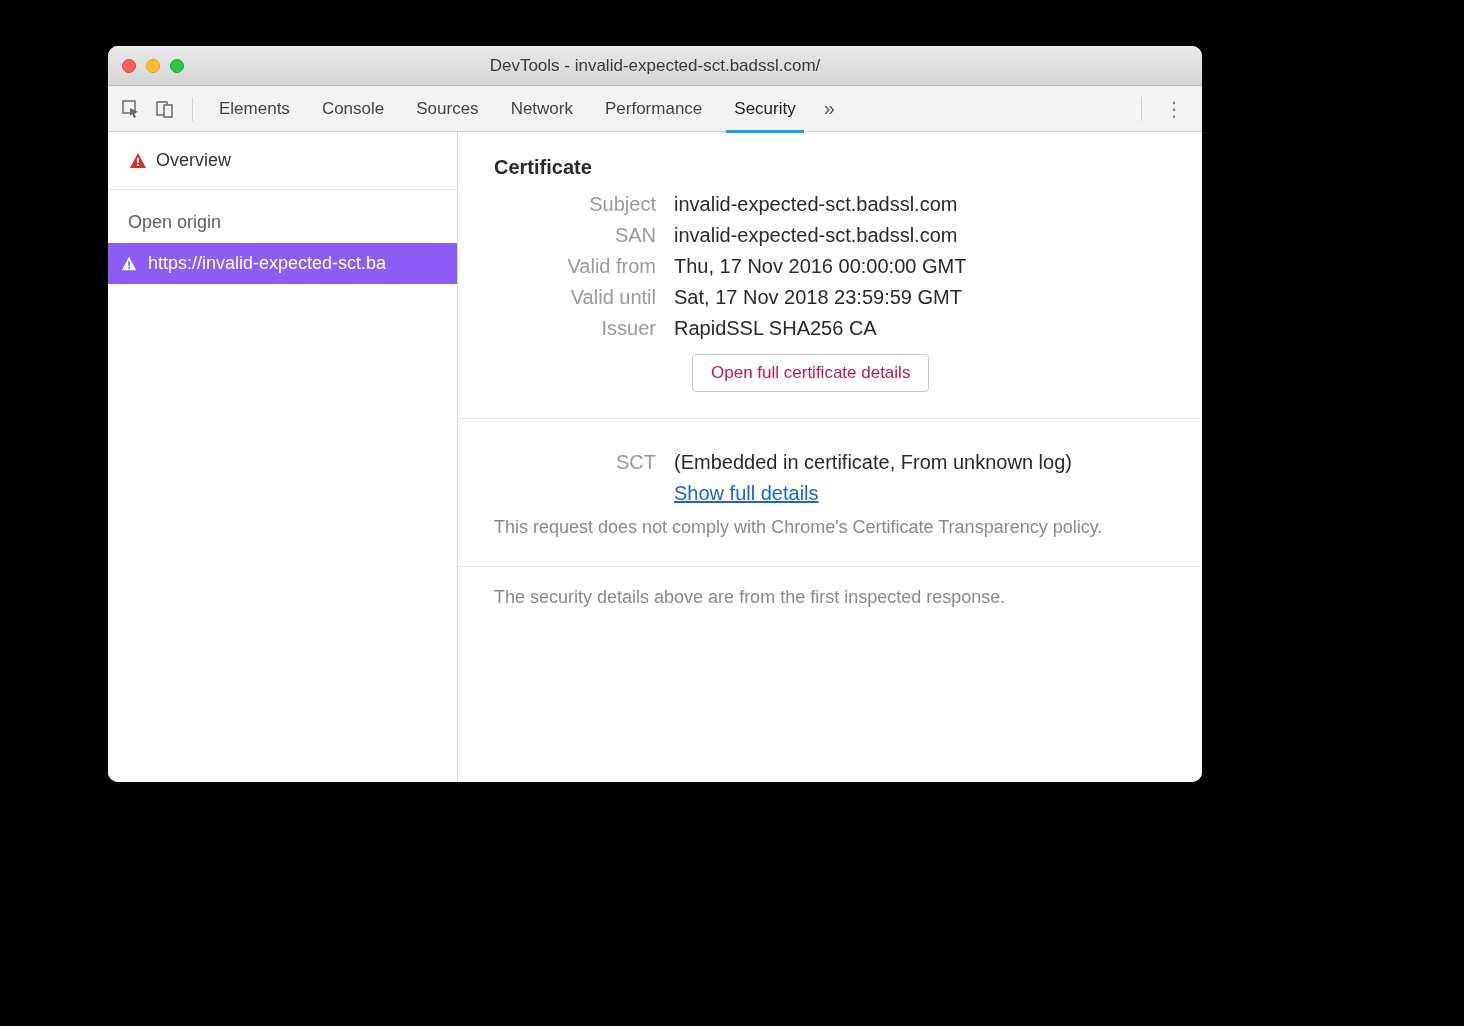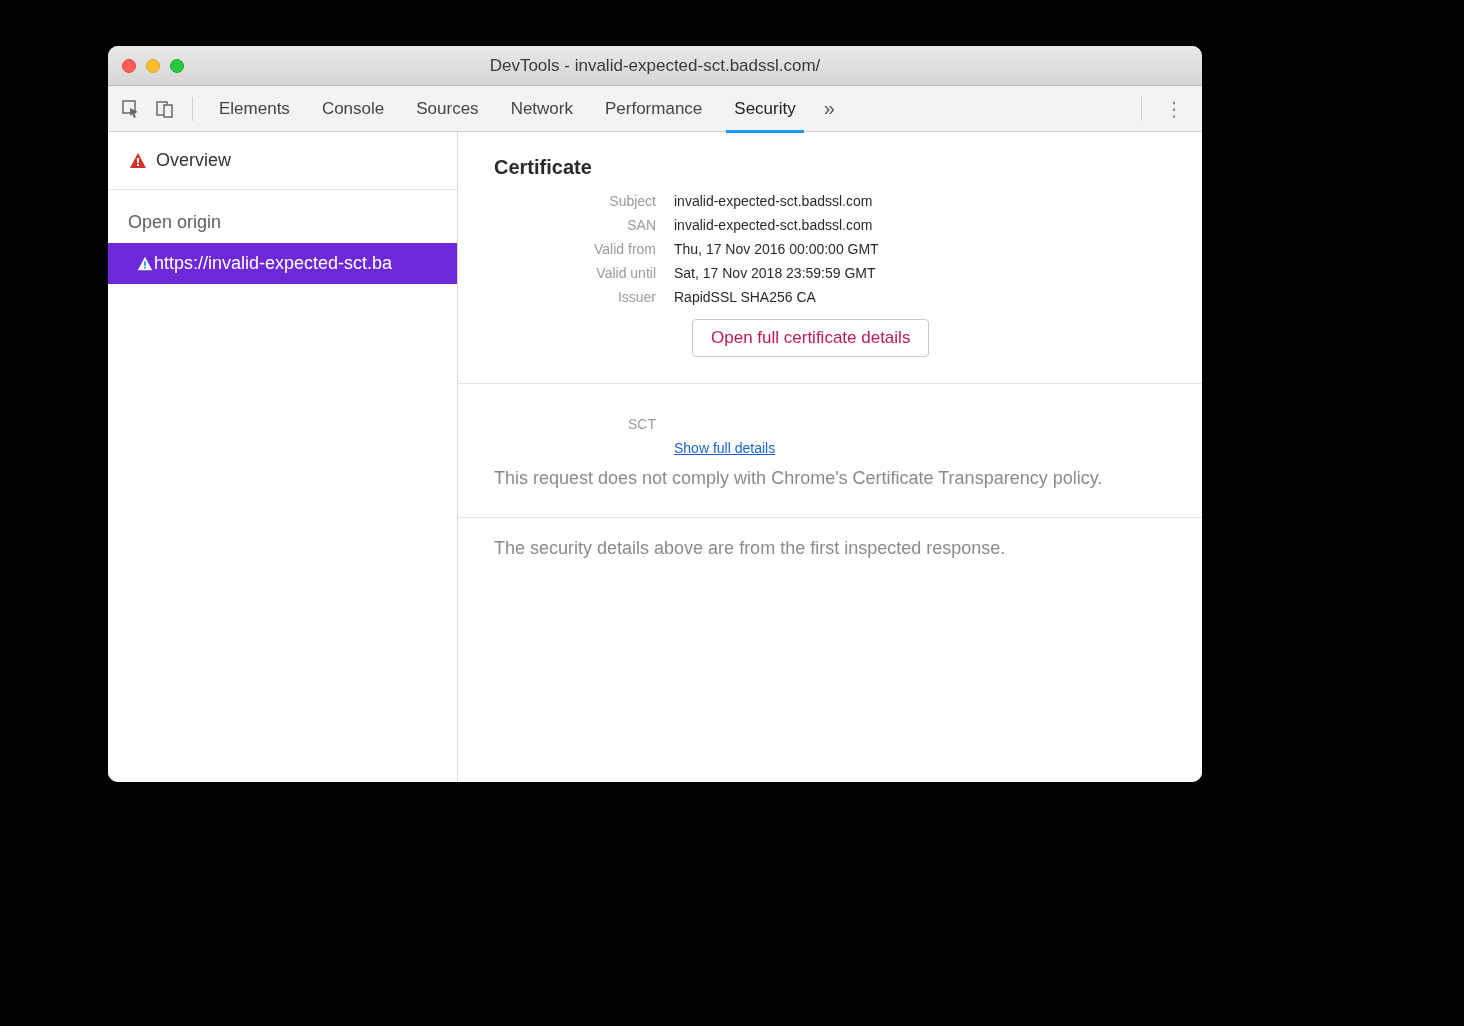--- a/index.html
+++ b/index.html
@@ -109,22 +109,23 @@
     border-bottom:1px solid #e4e4e4;
     color:#333;
   }
   .main-origin-label{
     padding: 22px 20px 10px 20px;
     color:#5f5f5f;
     font-size:18px;
   }
   .origin-row{
     display:flex; align-items:center;
-    padding:10px 28px;
-    background:#6d28d9;
+    gap:10px;
+    padding:10px 12px;
+    background:#8b5cf6;
     color:#fff;
     font-size:18px;
     white-space:nowrap;
     overflow:hidden;
   }
   .content{
     flex:1;
     overflow:auto;
     background:#fff;
   }
@@ -134,21 +135,21 @@
   }
   .section h2{
     font-size:20px;
     font-weight:600;
     color:#2a2a2a;
     margin-bottom:14px;
   }
   .kv{
     display:flex;
     margin: 8px 0;
-    font-size:14px;
+    font-size:20px;
   }
   .kv .k{
     width:180px;
     text-align:right;
     color:#9a9a9a;
     padding-right:18px;
   }
   .kv .v{
     flex:1;
     color:#2a2a2a;
@@ -276,20 +277,21 @@
           <div class="v">RapidSSL SHA256 CA</div>
         </div>
         <div class="btn-row">
           <div class="btn">Open full certificate details</div>
         </div>
       </div>
 
       <div class="section">
         <div class="kv">
           <div class="k">SCT</div>
+          <div class="v">(Embedded in certificate, From unknown log)</div>
         </div>
         <div class="kv">
           <div class="k"></div>
           <div class="v"><span class="link">Show full details</span></div>
         </div>
         <div class="note">This request does not comply with Chrome's Certificate Transparency policy.</div>
       </div>
 
       <div class="footer-note">The security details above are from the first inspected response.</div>
 

